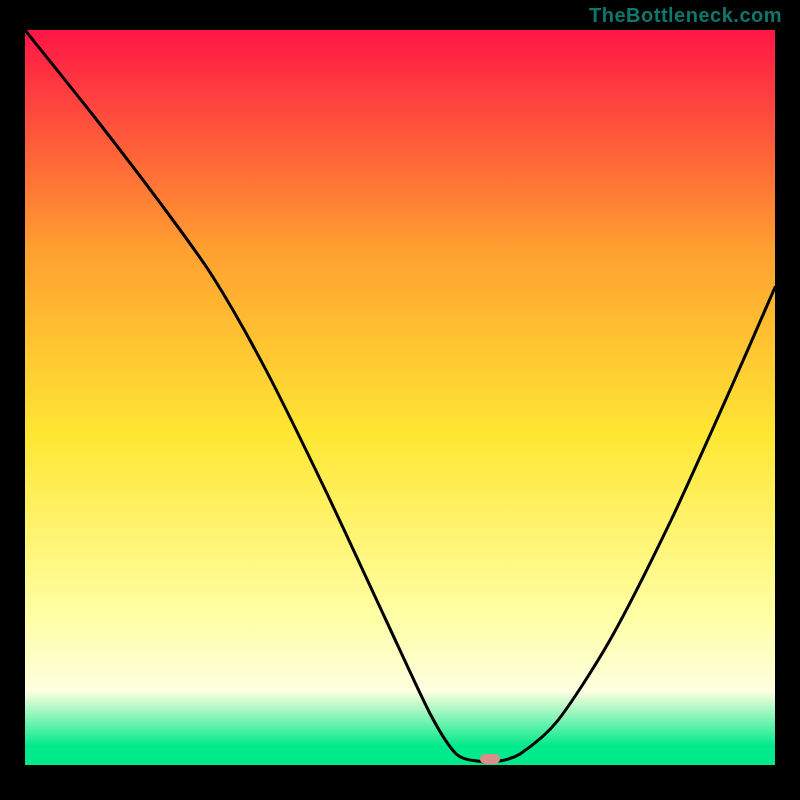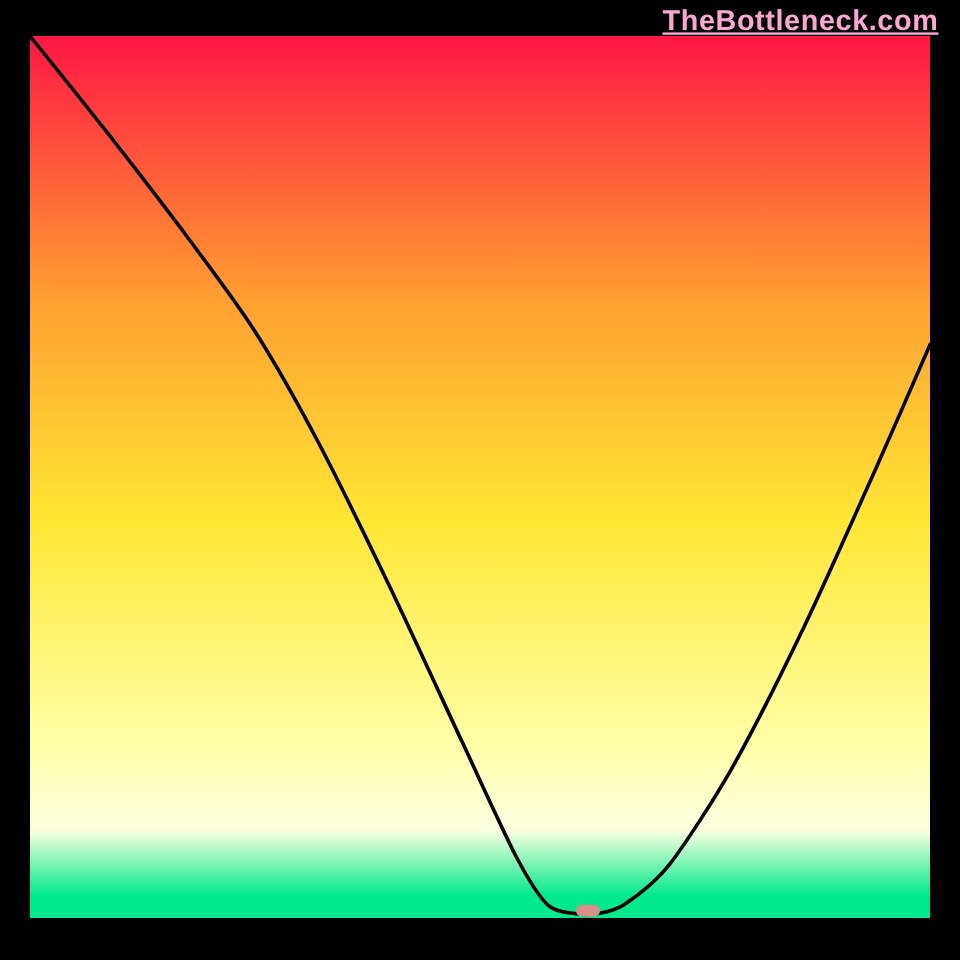--- a/index.html
+++ b/index.html
@@ -13,27 +13,26 @@
   .outer {
     position: relative;
     width: 800px;
     height: 800px;
     background: #000000;
   }
   .watermark {
     position: absolute;
     top: 4px;
     right: 18px;
-    color: #f9a8d4;
+    color: #0f766e;
     font-family: Arial, Helvetica, sans-serif;
-    font-size: 24px;
+    font-size: 20px;
     font-weight: 600;
     letter-spacing: 0.5px;
     z-index: 10;
-    text-decoration: underline;
   }
   .plot {
     position: absolute;
     left: 25px;
     top: 30px;
     width: 750px;
     height: 735px;
     overflow: hidden;
   }
   .plot svg {

